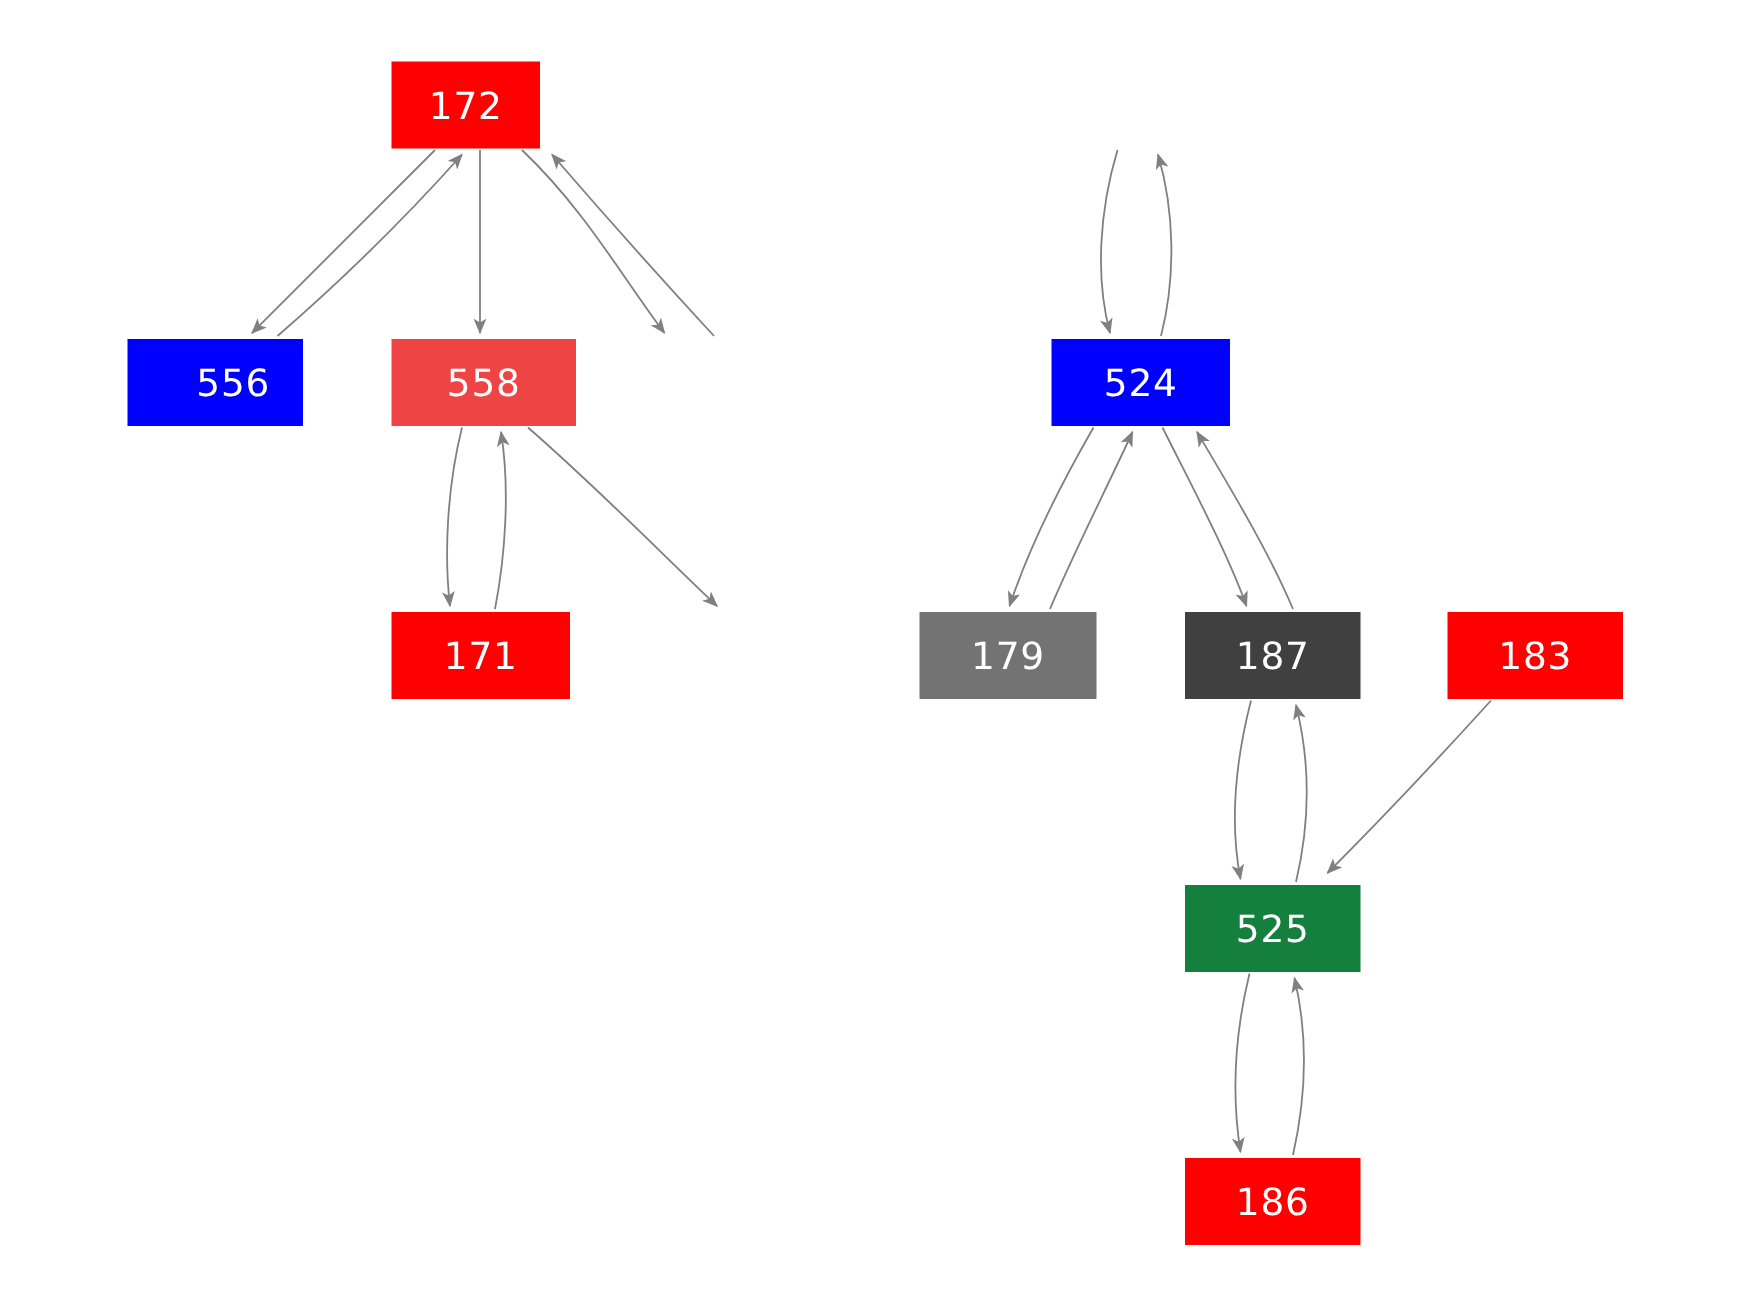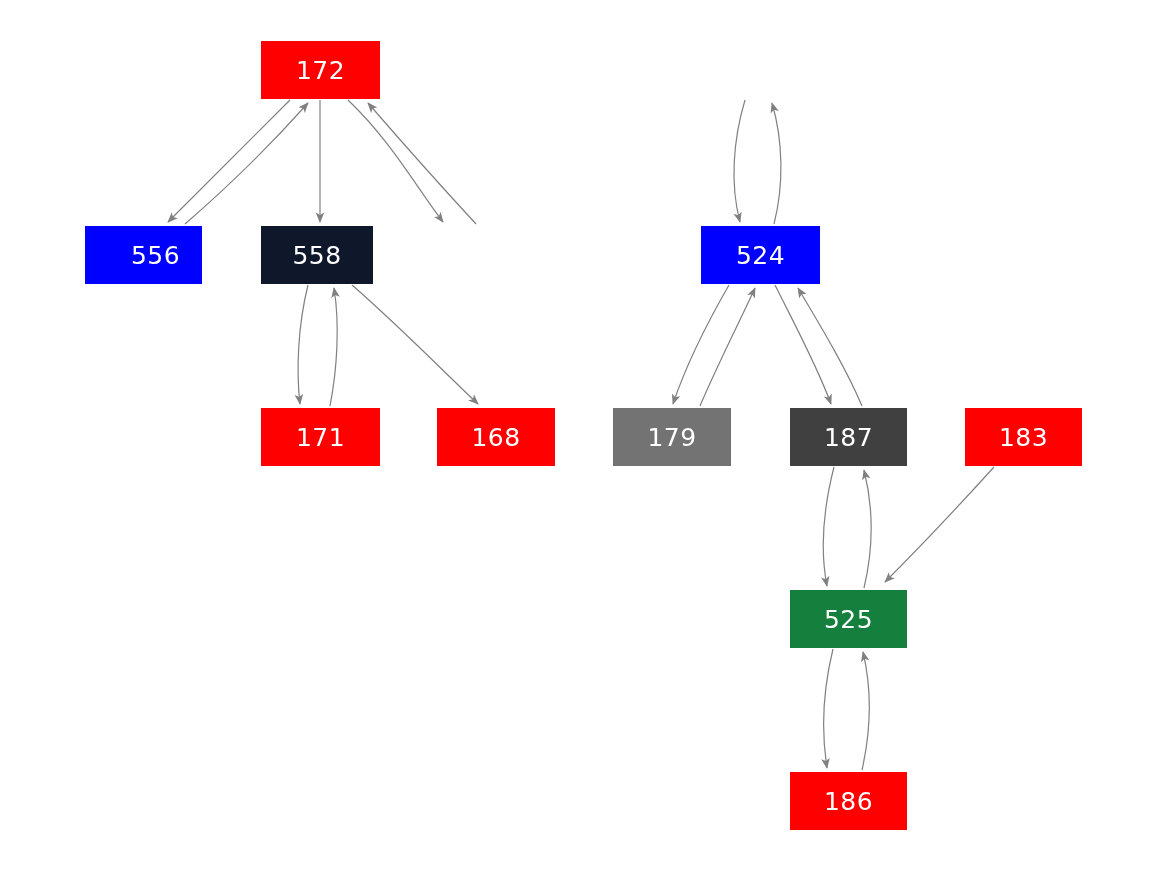--- a/index.html
+++ b/index.html
@@ -77,37 +77,34 @@
         <path d="M 862 406 C 846 368 820 325 798 288" fill="none" stroke="#808080" stroke-width="1.2" marker-end="url(#arrowhead)"></path>
         <path d="M 834 467 C 823 510 820 550 827 586" fill="none" stroke="#808080" stroke-width="1.2" marker-end="url(#arrowhead)"></path>
         <path d="M 864 588 C 873 550 874 510 864 470" fill="none" stroke="#808080" stroke-width="1.2" marker-end="url(#arrowhead)"></path>
         <path d="M 994 467 C 955 510 915 552 885 582" fill="none" stroke="#808080" stroke-width="1.2" marker-end="url(#arrowhead)"></path>
         <path d="M 833 649 C 823 690 821 730 827 768" fill="none" stroke="#808080" stroke-width="1.2" marker-end="url(#arrowhead)"></path>
         <path d="M 862 770 C 871 730 872 690 863 652" fill="none" stroke="#808080" stroke-width="1.2" marker-end="url(#arrowhead)"></path>
       </g>
   </svg>
 
   <div id="node-layer">
-      <div class="node" style="left: 261px; top: 41px; width: 119px; height: 58px; background: rgb(255, 0, 0);">
+      <div class="node" style="left: 261px; top: 41px; width: 99px; height: 58px; background: rgb(255, 0, 0);">
         <span class="node-label">172</span>
       </div>
       <div class="node" style="left: 85px; top: 226px; width: 117px; height: 58px; background: rgb(0, 0, 255); padding-left: 24px;">
         <span class="node-label">556</span>
       </div>
-      <div class="node" style="left: 261px; top: 226px; width: 112px; height: 58px; background: #0f172a;">
+      <div class="node" style="left: 261px; top: 226px; width: 123px; height: 58px; background: #ef4444;">
         <span class="node-label">558</span>
       </div>
       <div class="node" style="left: 701px; top: 226px; width: 119px; height: 58px; background: rgb(0, 0, 255); text-align: center;">
         <span class="node-label">524</span>
       </div>
       <div class="node" style="left: 261px; top: 408px; width: 119px; height: 58px; background: rgb(255, 0, 0);">
         <span class="node-label">171</span>
-      </div>
-      <div class="node" style="left: 437px; top: 408px; width: 118px; height: 58px; background: rgb(255, 0, 0);">
-        <span class="node-label">168</span>
       </div>
       <div class="node" style="left: 613px; top: 408px; width: 118px; height: 58px; background: #737373;">
         <span class="node-label">179</span>
       </div>
       <div class="node" style="left: 790px; top: 408px; width: 117px; height: 58px; background: #404040;">
         <span class="node-label">187</span>
       </div>
       <div class="node" style="left: 965px; top: 408px; width: 117px; height: 58px; background: rgb(255, 0, 0);">
         <span class="node-label">183</span>
       </div>

